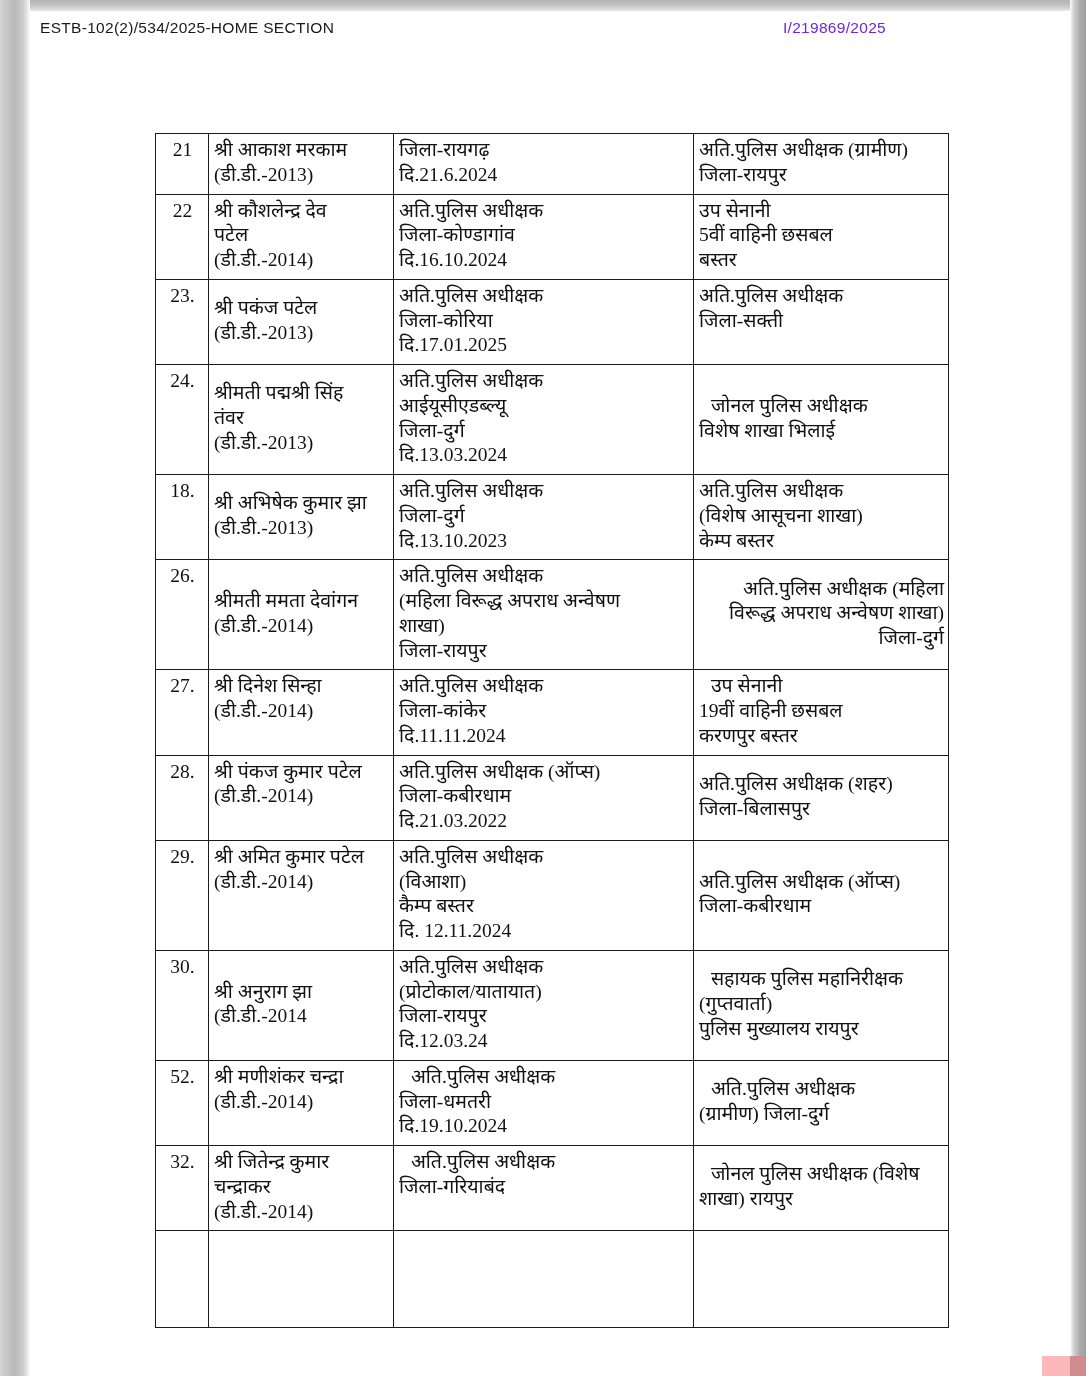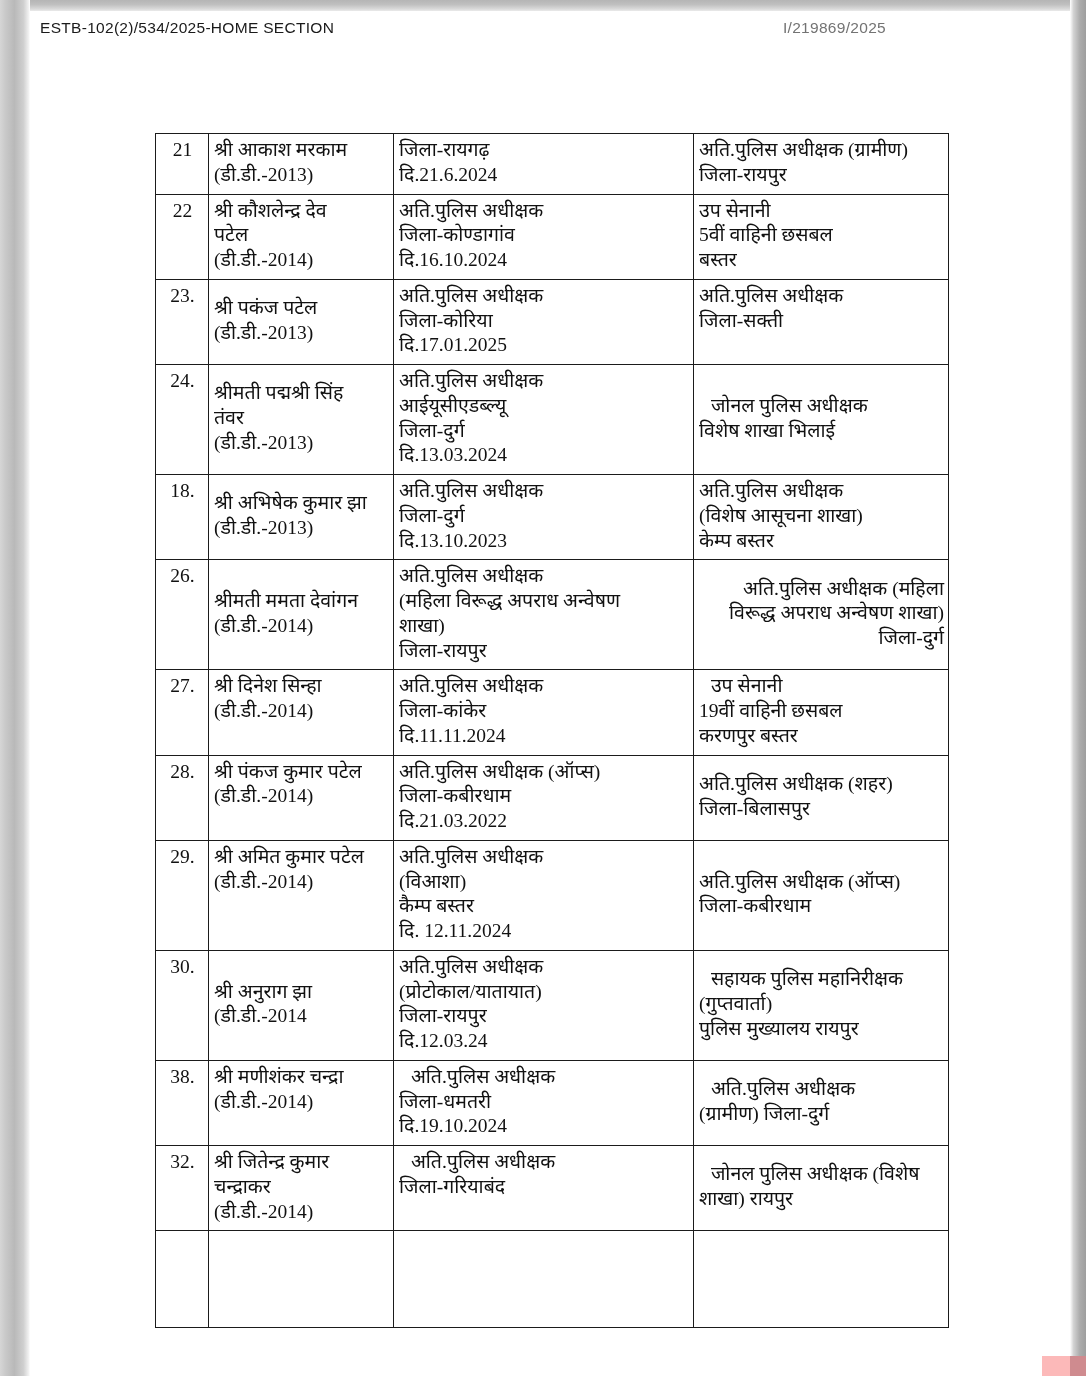--- a/index.html
+++ b/index.html
@@ -61,21 +61,21 @@
     letter-spacing: 0.3px;
     color: #1a1a1a;
     white-space: nowrap;
   }
   #header-right {
     position: absolute;
     right: 12px; top: 0;
     font-family: "Liberation Sans", "DejaVu Sans", sans-serif;
     font-size: 15.5px;
     letter-spacing: 0.3px;
-    color: #737373;
+    color: #6d28d9;
     white-space: nowrap;
   }
 
   
   #roster-table {
     position: absolute;
     left: 125px;
     top: 122px;
     width: 753px;
     border-collapse: collapse;
@@ -304,21 +304,21 @@
             <span class="cell-line">जिला-रायपुर</span>
             <span class="cell-line">दि.12.03.24</span>
           </td>
           <td class="c-newpost" style="vertical-align: middle;">
             <span class="cell-line indent"> सहायक पुलिस महानिरीक्षक</span>
             <span class="cell-line">(गुप्तवार्ता)</span>
             <span class="cell-line">पुलिस मुख्यालय रायपुर</span>
           </td>
         </tr>
         <tr>
-          <td class="c-serial">38.</td>
+          <td class="c-serial">52.</td>
           <td class="c-name">
             <span class="cell-line">श्री मणीशंकर चन्द्रा</span>
             <span class="cell-line">(डी.डी.-2014)</span>
           </td>
           <td class="c-post">
             <span class="cell-line indent"> अति.पुलिस अधीक्षक</span>
             <span class="cell-line">जिला-धमतरी</span>
             <span class="cell-line">दि.19.10.2024</span>
           </td>
           <td class="c-newpost" style="vertical-align: middle;">

